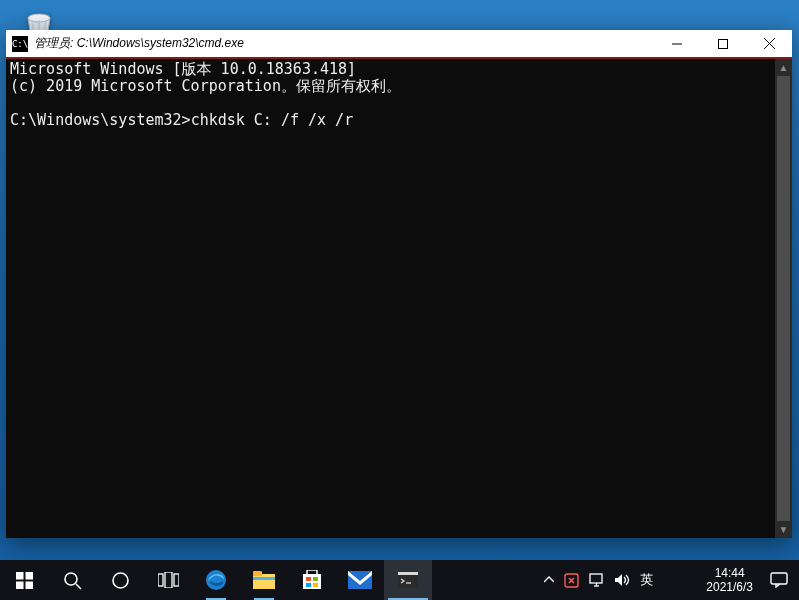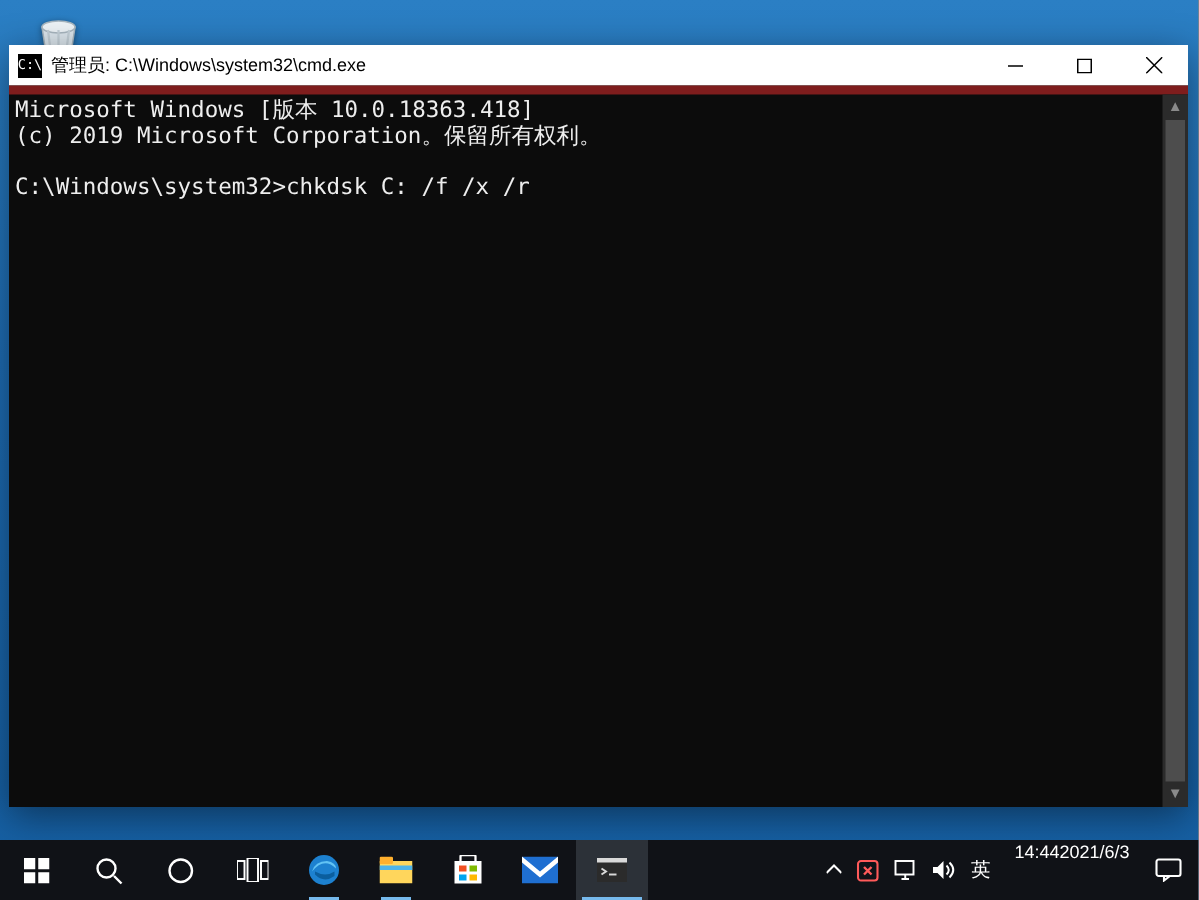--- a/index.html
+++ b/index.html
@@ -31,33 +31,33 @@
     background: #ffffff;
     display: flex; align-items: center;
     font-size: 12px;
     color: #000;
   }
   .titlebar .app-icon {
     width: 16px; height: 16px; margin: 0 6px 0 6px;
     background: #000; display: inline-flex; align-items: center; justify-content: center;
     color: #fff; font-size: 9px; font-family: monospace;
   }
-  .titlebar .title { flex: 0 0 auto; }
+  .titlebar .title { flex: 0 0 auto; font-style: italic; }
   .titlebar .spacer { flex: 1 1 auto; }
   .win-btn {
     width: 46px; height: 27px;
     display: flex; align-items: center; justify-content: center;
     font-family: "Segoe UI Symbol", sans-serif;
     font-size: 11px; color: #000;
   }
 
   .client {
     flex: 1 1 auto; display: flex;
     background: #0c0c0c;
-    border-top: 6px solid #7f1d1d;
+    border-top: 2px solid #7f1d1d;
   }
   .terminal {
     flex: 1 1 auto;
     padding: 2px 4px;
     font-family: "NSimSun","Consolas",monospace;
     font-size: 15px;
     line-height: 17px;
     color: #eeeeee;
     white-space: pre-wrap;
     overflow: hidden;
@@ -94,21 +94,21 @@
   }
   .tb-item.running::after{
     content:""; position:absolute; left:14px; right:14px; bottom:0; height:2px; background:#76b9ed;
   }
   .tb-spacer { flex: 1 1 auto; }
   .tray {
     display:flex; align-items:center; gap:10px; padding: 0 10px;
     font-size:12px;
   }
   .tray .ime { font-size:13px; }
-  .clock { text-align:center; font-size:12px; line-height:14px; padding:1px 6px; display:flex; flex-direction:row; justify-content:center; }
+  .clock { text-align:center; font-size:12px; line-height:14px; padding:17px 6px; display:flex; flex-direction:column; justify-content:center;margin-left:37px; }
   .notif {
     width: 40px; display:flex; align-items:center; justify-content:center;
   }
   svg { display:block; }
 </style>
 </head>
 <body>
 
 <div class="desktop">
 

